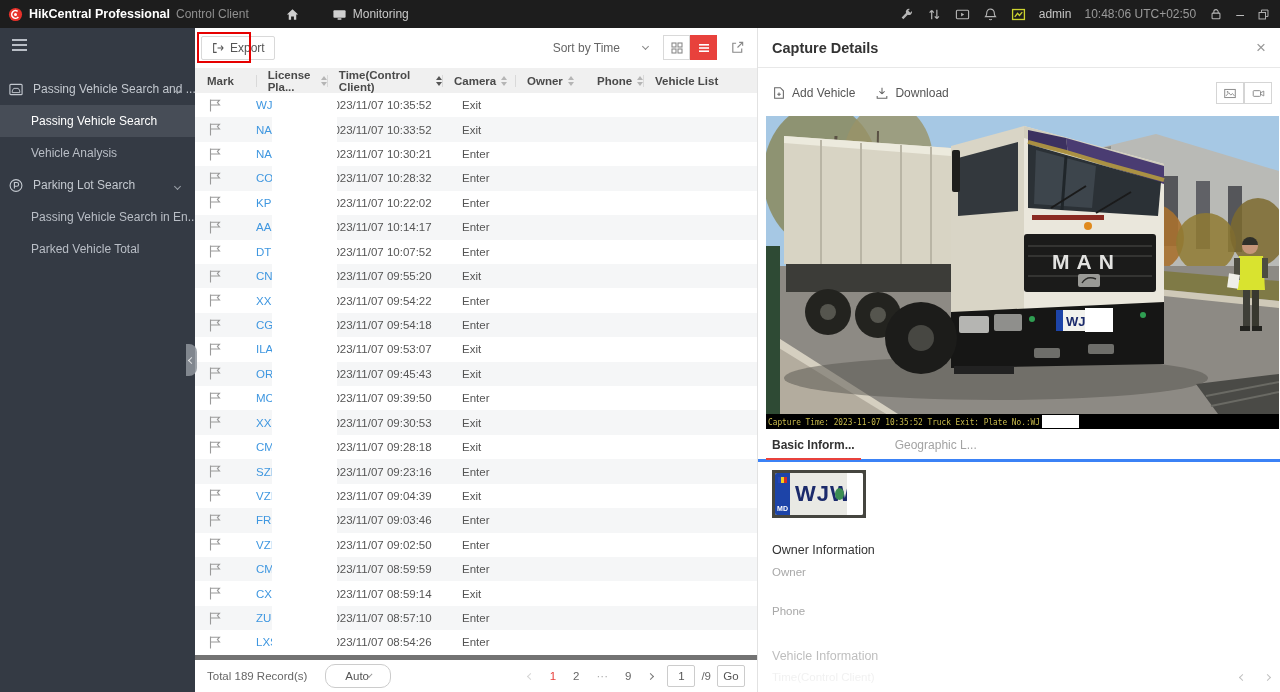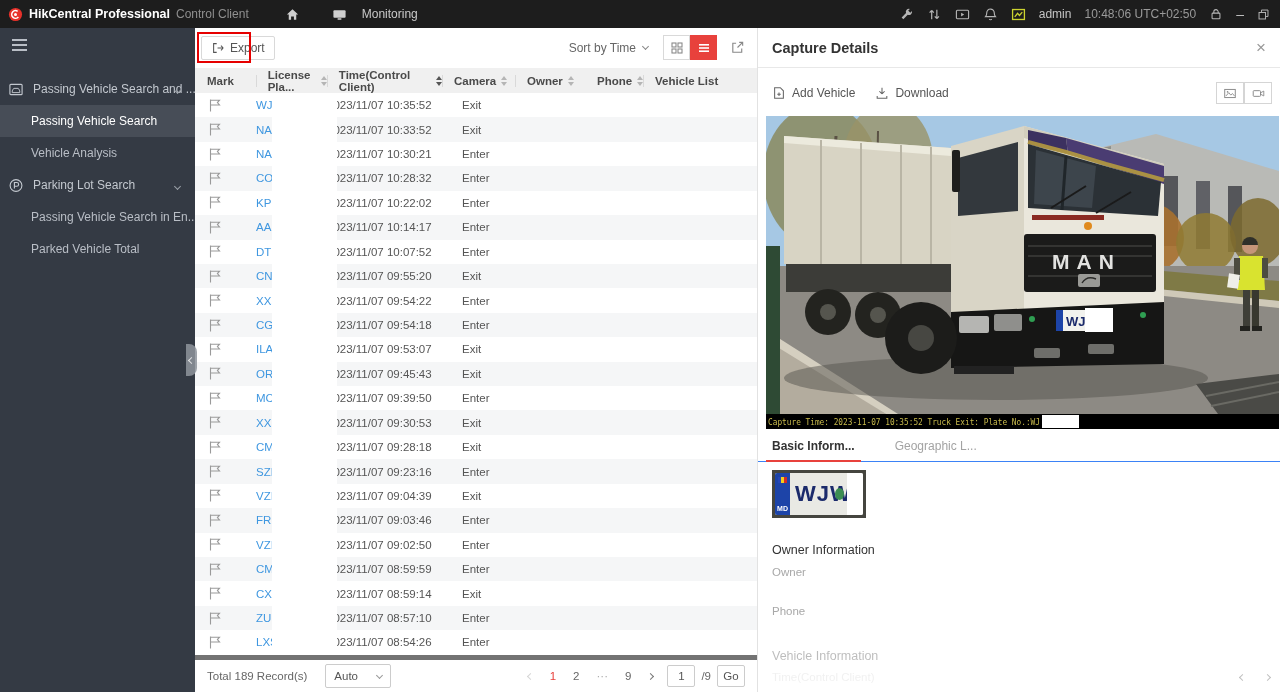--- a/index.html
+++ b/index.html
@@ -5,21 +5,21 @@
   * { margin:0; padding:0; box-sizing:border-box; }
   body { font-family:"Liberation Sans", sans-serif; background:#fff; }
   #page { position:relative; width:1280px; height:692px; overflow:hidden; background:#86efac; }
 
   
   .topbar { position:absolute; left:0; top:0; width:1280px; height:28px; background:#1d1d1d; display:flex; align-items:stretch; color:#c5c5c5; font-size:12px; }
   .brand { display:flex; align-items:center; gap:6px; padding:0 10px 0 8px; }
   .brand-bold { color:#fff; font-weight:bold; font-size:12.5px; white-space:nowrap; }
   .brand-light { color:#8f8f8f; font-size:12px; white-space:nowrap; }
   .toptabs { display:flex; align-items:stretch; margin-left:10px; }
-  .toptab { display:flex; align-items:center; gap:15px; padding:0 16px; color:#c9c9c9; cursor:pointer; }
+  .toptab { display:flex; align-items:center; gap:6px; padding:0 16px; color:#c9c9c9; cursor:pointer; }
   .toptab.active { background:#3c424b; color:#eee; }
   .topright { margin-left:auto; display:flex; align-items:center; gap:13px; padding-right:10px; }
   .tb-icon { display:flex; align-items:center; }
   .tb-user { color:#c5c5c5; }
   .tb-clock { color:#9a9a9a; white-space:nowrap; }
   .tb-min { color:#bbb; font-size:14px; line-height:10px; }
 
   
   .sidebar { position:absolute; left:0; top:28px; width:195px; height:664px; background:#343a44; }
   .hamburger { margin:11px 0 0 12px; width:15px; cursor:pointer; }
@@ -36,21 +36,21 @@
   .chev.down { transform:rotate(45deg); margin-top:-2px; }
   .chev.left { transform:rotate(135deg); }
   .chev.right { transform:rotate(-45deg); }
 
   
   .main { position:absolute; left:195px; top:28px; width:562px; height:664px; background:#fff; }
   .toolbar { position:relative; height:40px; }
   .export-btn { position:absolute; left:6px; top:8px; height:24px; display:flex; align-items:center; gap:5px; padding:0 9px; border:1px solid #d9d9d9; border-radius:2px; background:#fff; color:#555; font-size:12px; cursor:pointer; }
   .annotation-box { position:absolute; left:2px; top:4px; width:54px; height:31px; border:2px solid #e60000; pointer-events:none; z-index:6; }
   .toolbar-right { position:absolute; right:12px; top:7px; display:flex; align-items:center; gap:9px; }
-  .sortby { display:flex; align-items:center; gap:7px; color:#666; font-size:12px; margin-right:6px; cursor:pointer; }
+  .sortby { display:flex; align-items:center; gap:23px; color:#666; font-size:12px; margin-right:6px; cursor:pointer; }
   .viewbtn { width:27px; height:25px; display:flex; align-items:center; justify-content:center; border:1px solid #d9d9d9; background:#fff; cursor:pointer; }
   .viewbtn.activered { background:#e8413c; border-color:#e8413c; }
   .openbtn { margin-left:4px; display:flex; align-items:center; cursor:pointer; }
 
   .thead, .trow { display:grid; grid-template-columns:49px 71px 115px 73px 71px 57px 1fr; padding-left:12px; align-items:center; }
   .thead { height:25px; background:#f0f0f0; font-size:11.5px; font-weight:bold; color:#4a4a4a; }
   .th { display:flex; align-items:center; gap:5px; height:100%; }
   .sep { width:1px; height:12px; background:#d9d9d9; margin-right:6px; }
   .sorts { display:flex; flex-direction:column; gap:2px; }
   .tri-up { width:0; height:0; border-left:3px solid transparent; border-right:3px solid transparent; border-bottom:4px solid #b5b5b5; }
@@ -59,21 +59,21 @@
   .sorts.active .tri-dn { border-top-color:#555; }
   .tbody { position:relative; }
   .trow { height:24.43px; font-size:11.5px; color:#555; cursor:pointer; }
   .trow.alt { background:#f5f6f7; }
   .cell-flag { display:flex; align-items:center; padding-left:2px; }
   .plate { color:#3f97e0; }
   .cam { padding-left:20px; }
   .redact-strip { position:absolute; left:77px; top:65px; width:65px; height:562px; background:#fff; z-index:3; }
 
   .tfoot { position:absolute; left:0; right:0; bottom:0; height:37px; border-top:5px solid #737373; display:flex; align-items:center; font-size:11.5px; color:#666; padding:0 12px; background:#fff; }
-  .psize { width:66px; height:24px; border:1px solid #ccc; border-radius:2px; display:flex; align-items:center; justify-content:space-between; padding:0 8px; margin-left:18px; color:#555; cursor:pointer; }
+  .psize { width:66px; height:24px; border:1px solid #ccc; border-radius:10px; display:flex; align-items:center; justify-content:space-between; padding:0 19px; margin-left:18px; color:#555; cursor:pointer; }
   .pager { display:flex; align-items:center; gap:17px; margin-left:auto; margin-right:14px; }
   .pchev { cursor:pointer; display:flex; }
   .pchev.disabled { color:#d5d5d5; }
   .pchev.on { color:#777; }
   .pnum { color:#666; cursor:pointer; }
   .pnum.active { color:#e8413c; }
   .pnum.dots { color:#aaa; cursor:default; }
   .pinput { width:28px; height:22px; border:1px solid #ccc; border-radius:2px; text-align:center; line-height:20px; color:#555; background:#fff; }
   .pslash { margin:0 6px 0 6px; color:#666; }
   .gobtn { width:28px; height:22px; border:1px solid #ccc; border-radius:2px; text-align:center; line-height:20px; color:#555; cursor:pointer; background:#fff; }
@@ -83,21 +83,21 @@
   .panel-header { height:40px; border-bottom:1px solid #e8e8e8; display:flex; align-items:center; padding:0 14px; }
   .panel-title { font-size:14.5px; font-weight:bold; color:#333; }
   .close-x { margin-left:auto; color:#999; font-size:17px; cursor:pointer; line-height:1; }
   .panel-actions { height:34px; display:flex; align-items:center; padding:0 8px 0 14px; gap:20px; margin-top:8px; }
   .action { display:flex; align-items:center; gap:6px; color:#555; font-size:12px; cursor:pointer; }
   .media-btns { margin-left:auto; display:flex; }
   .mbtn { width:28px; height:22px; border:1px solid #d5d5d5; background:#fff; display:flex; align-items:center; justify-content:center; cursor:pointer; }
   .photo { position:absolute; left:8px; top:88px; width:513px; height:313px; background:#888; }
   .photo svg { display:block; width:513px; height:313px; }
 
-  .ptabs { position:absolute; left:0; top:403px; width:100%; height:31px; border-bottom:1px solid #3b82f6; display:flex; align-items:flex-start; padding-left:14px; gap:40px; }
+  .ptabs { position:absolute; left:0; top:403px; width:100%; height:31px; border-bottom:3px solid #3b82f6; display:flex; align-items:flex-start; padding-left:14px; gap:40px; }
   .ptab { font-size:12px; color:#a3a3a3; position:relative; height:100%; display:flex; align-items:center; cursor:pointer; }
   .ptab.active { color:#333; font-weight:bold; }
   .ptab.active::after { content:""; position:absolute; left:-6px; right:-6px; bottom:-1px; height:2px; background:#e8413c; }
 
   .plate-thumb { position:absolute; left:14px; top:442px; width:94px; height:48px; background:#45453f; padding:3px; }
   .plate-face { width:100%; height:100%; background:#e9e9e4; border-radius:2px; display:flex; position:relative; overflow:hidden; }
   .plate-band { width:15px; background:#1d44a8; display:flex; flex-direction:column; align-items:center; justify-content:space-between; padding:4px 0 3px; }
   .plate-flag { width:9px; height:6px; display:flex; }
   .plate-flag i { flex:1; }
   .pf-b { background:#2647b8; } .pf-y { background:#f2cf1b; } .pf-r { background:#cf2b28; }

